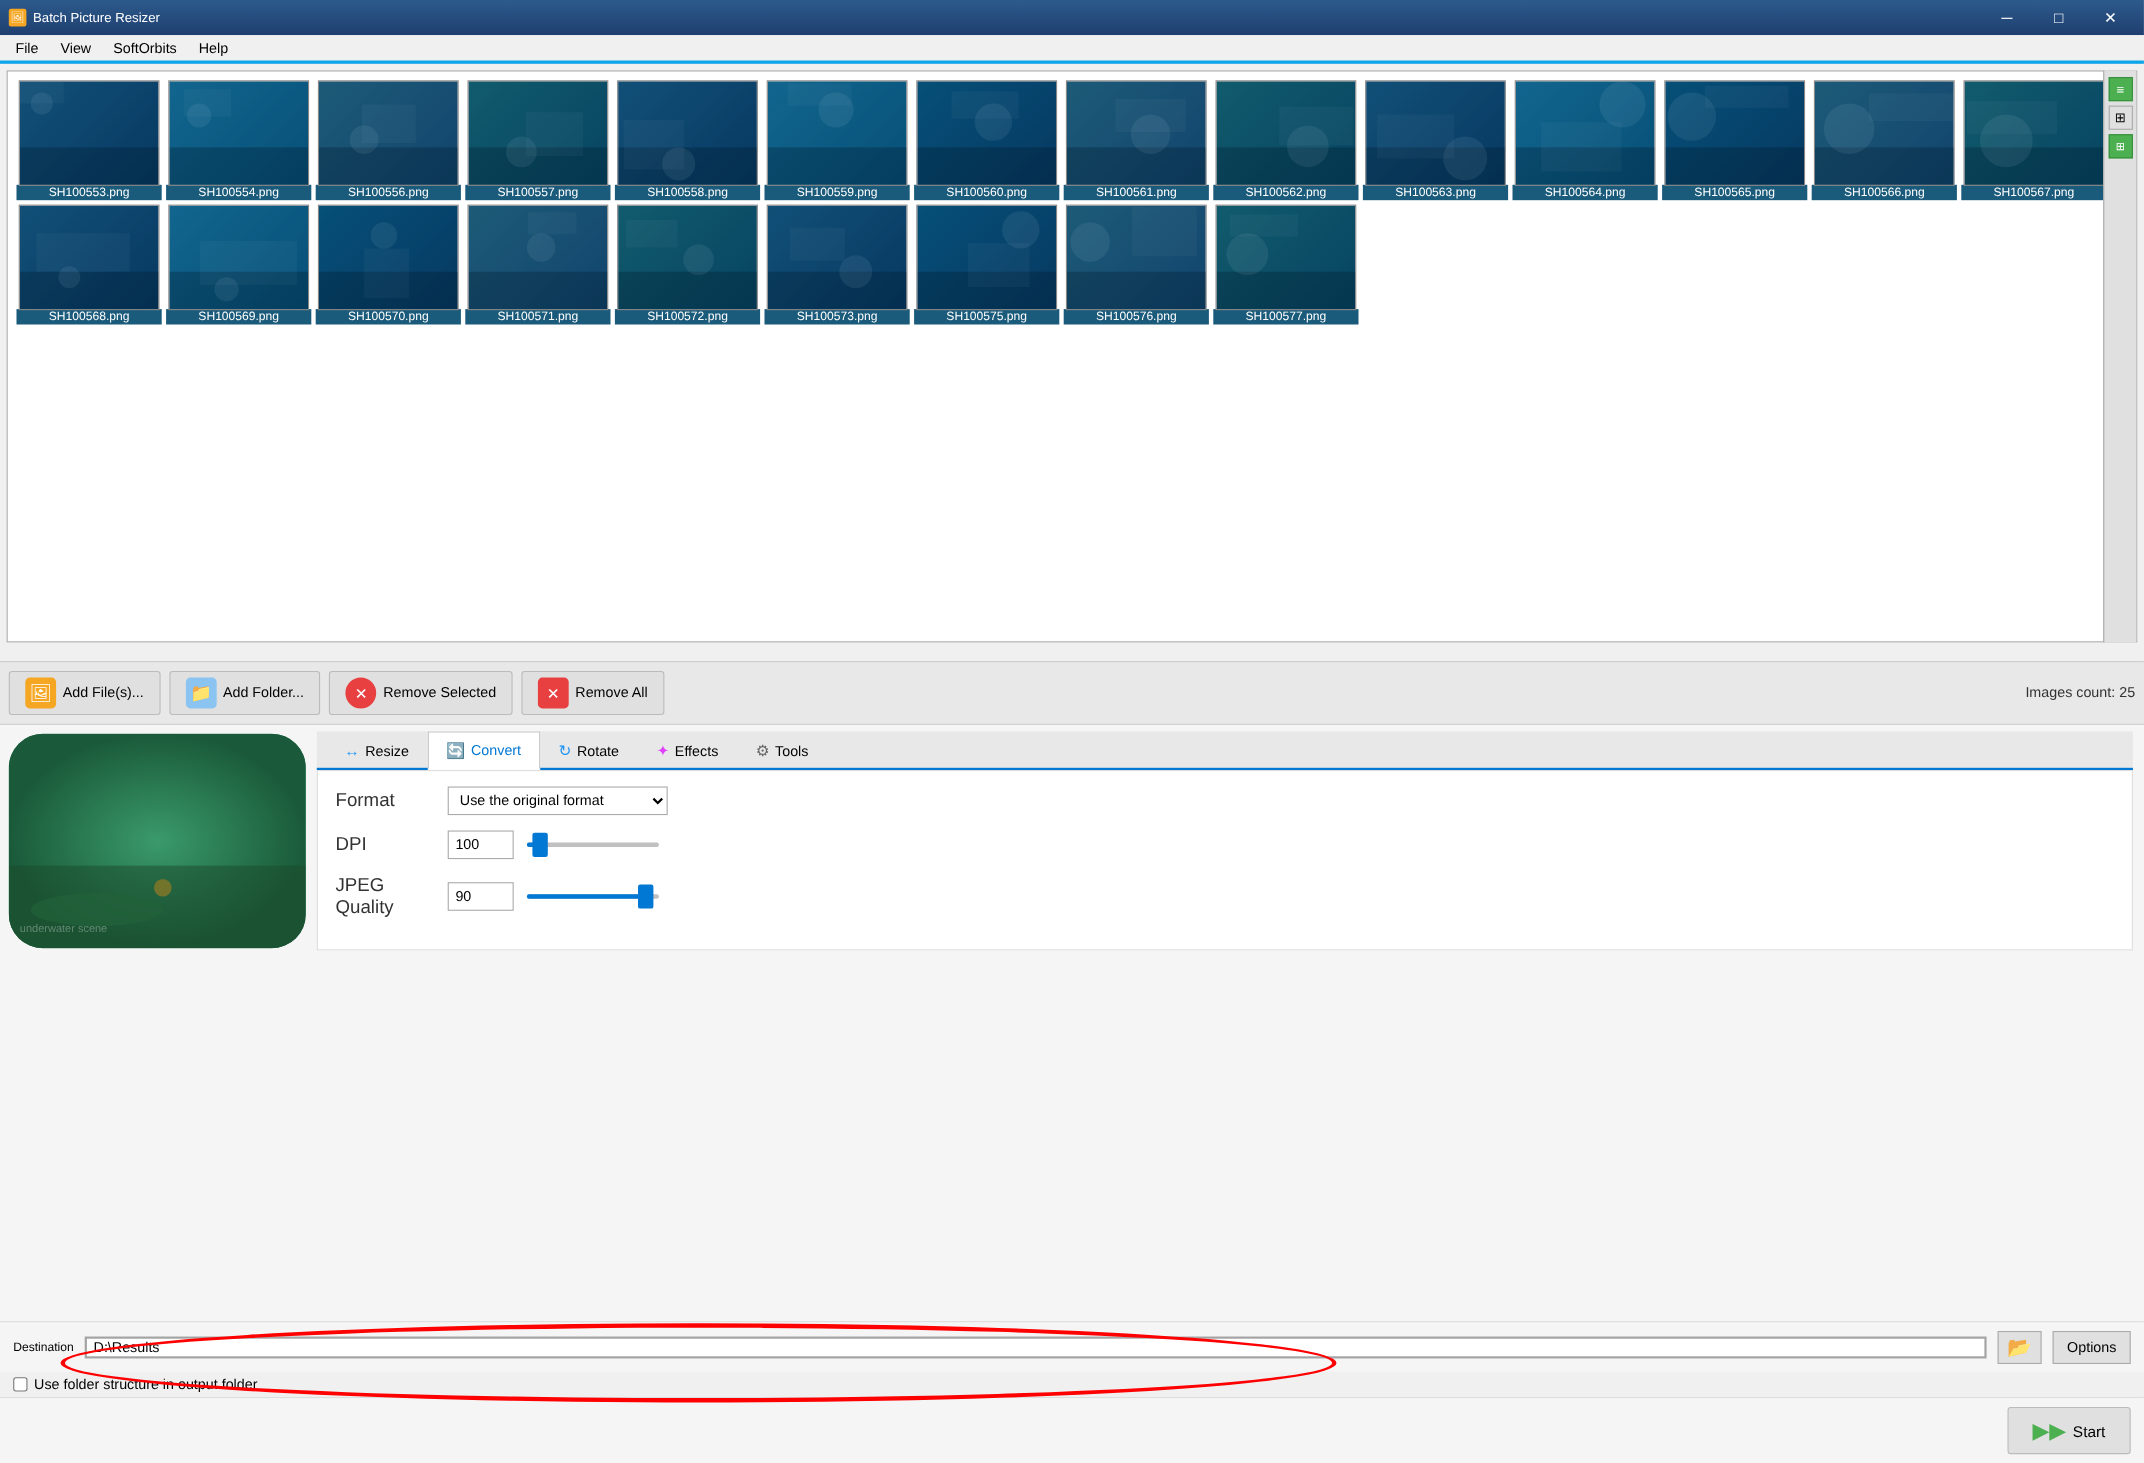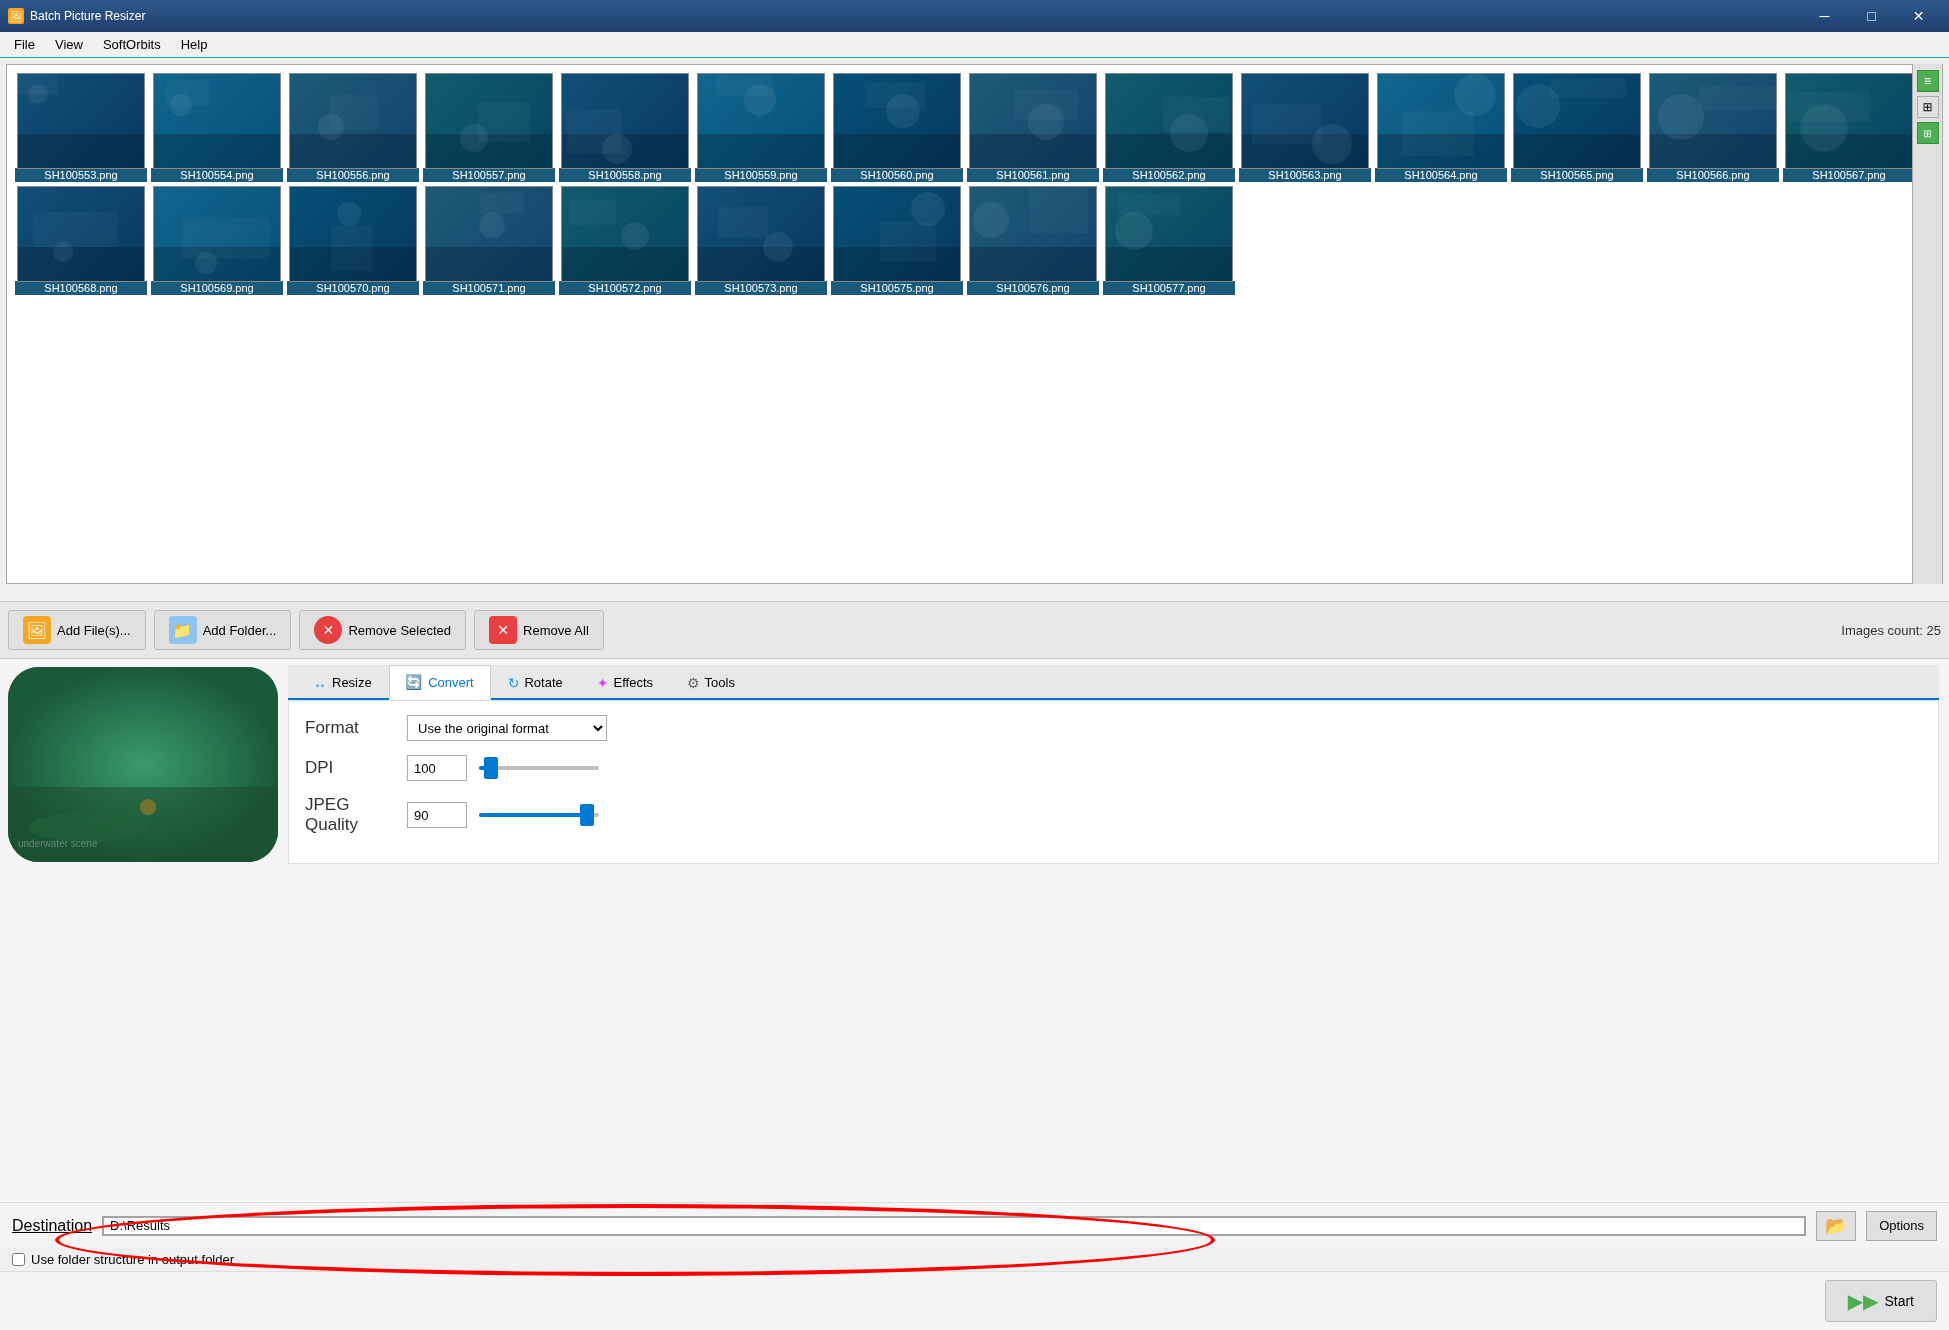--- a/index.html
+++ b/index.html
@@ -21,21 +21,21 @@
     .title-bar-controls { display: flex; gap: 2px; }
     .title-bar-btn { width: 45px; height: 32px; border: none; background: transparent; color: white; cursor: pointer; font-size: 14px; display: flex; align-items: center; justify-content: center; }
 
     
     .menu-bar {
       background: #f0f0f0;
       height: 26px;
       display: flex;
       align-items: center;
       padding: 0 4px;
-      border-bottom: 1px solid #0ea5e9;
+      border-bottom: 3px solid #0ea5e9;
     }
     .menu-item { padding: 3px 10px; cursor: pointer; font-size: 13px; }
 
     
     .image-grid-container {
       background: white;
       margin: 6px 6px 6px 6px;
       border: 1px solid #aaa;
       height: 520px;
       overflow-y: auto;
@@ -213,21 +213,21 @@
     
     .destination-row {
       height: 46px;
       background: #f5f5f5;
       display: flex;
       align-items: center;
       padding: 0 12px;
       gap: 10px;
       border-top: 1px solid #ddd;
     }
-    .dest-label { font-size: 16px; white-space: nowrap; text-decoration: underline; }
+    .dest-label { font-size: 11px; white-space: nowrap; }
     .dest-input {
       flex: 1;
       height: 20px;
       border: 2px solid #a3a3a3;
       padding: 2px 6px;
       font-size: 13px;
       background: white;
     }
     .dest-browse {
       width: 40px;

